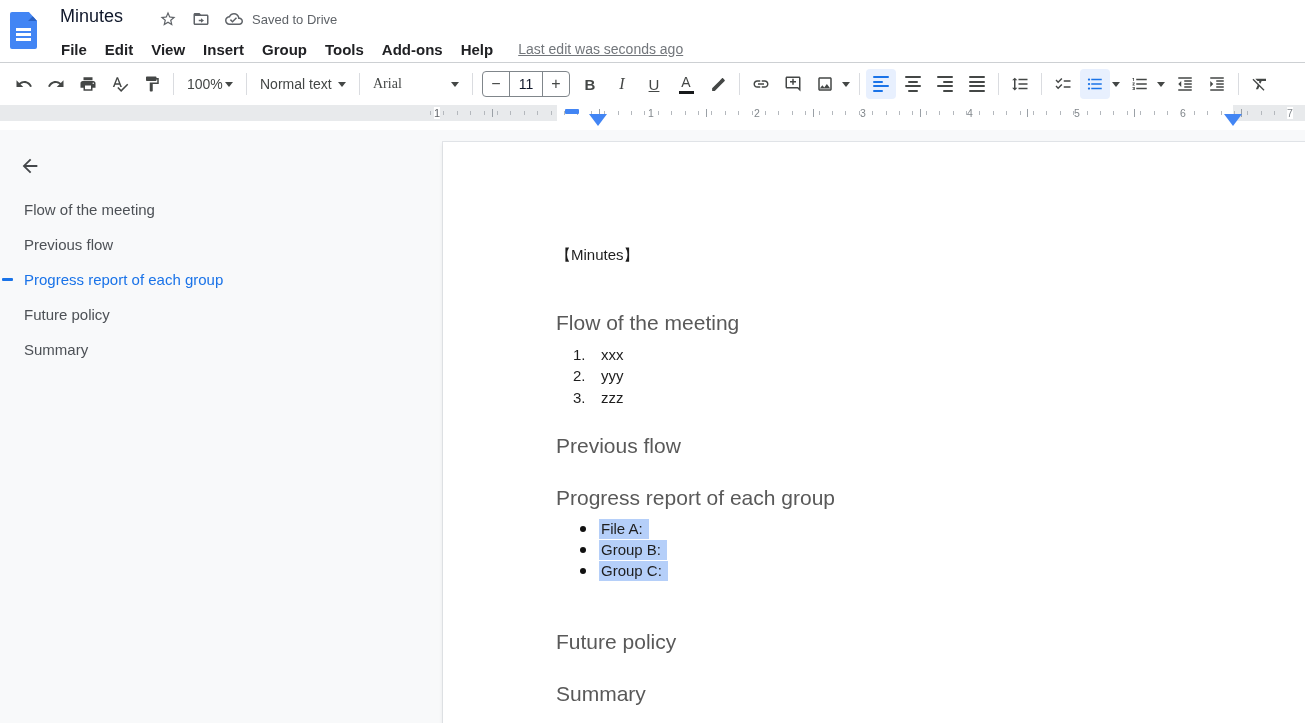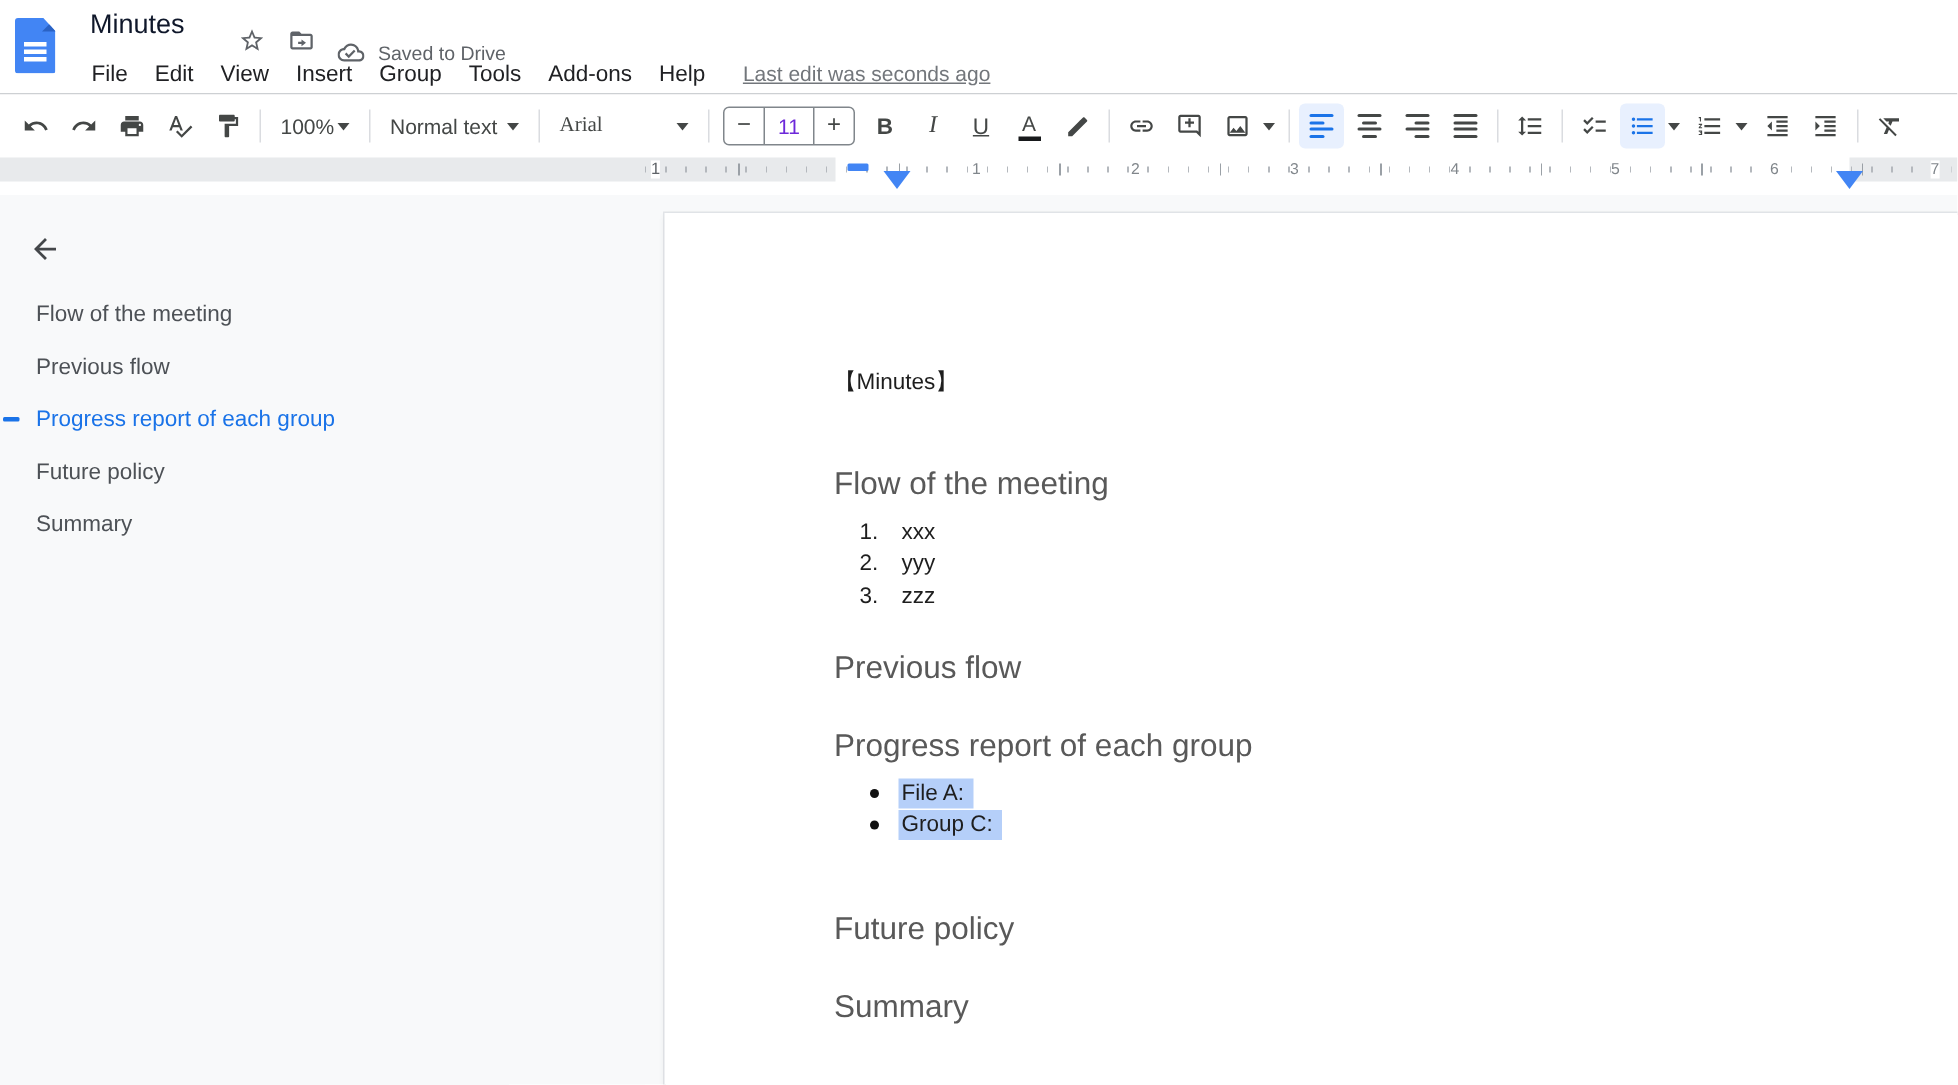--- a/index.html
+++ b/index.html
@@ -14,39 +14,39 @@
   .topbar { position:absolute; top:0; left:0; right:0; height:63px; background:#fff; border-bottom:1px solid #cdd0d3; }
   .logo { position:absolute; left:10px; top:12px; width:27px; height:37px; background:#4285f4; border-radius:2px;
           clip-path: polygon(0 0, 70% 0, 100% 24%, 100% 100%, 0 100%); cursor:pointer; }
   .logo .fold { position:absolute; right:0; top:0; width:0; height:0;
           border-left:9px solid transparent; border-bottom:9px solid #2a62c4; transform: translateY(0); }
   .logo .bar { position:absolute; left:6px; width:15px; height:3px; background:#fff; }
   .logo .b1 { top:16px; } .logo .b2 { top:21px; } .logo .b3 { top:26px; }
   .doc-title { position:absolute; left:60px; top:6px; font-size:18px; color:#0f172a; cursor:text; }
   .title-icons { position:absolute; left:158px; top:9px; display:flex; align-items:center; gap:13px; }
   .icon-btn { width:20px; height:20px; display:flex; align-items:center; justify-content:center; color:#5f6368; cursor:pointer; }
-  .saved { display:flex; align-items:center; gap:8px; color:#5f6368; cursor:pointer;margin-top:16px; }
+  .saved { display:flex; align-items:center; gap:8px; color:#5f6368; cursor:pointer; }
   .saved .txt { font-size:13px; color:#5f6368; }
   .menubar { position:absolute; left:52px; top:36px; height:26px; display:flex; align-items:center; }
-  .menu-item { font-size:15px; color:#202124; padding:3px 9px; border-radius:4px; cursor:pointer; }
+  .menu-item { font-size:15px; color:#202124; padding:3px 9px; border-radius:4px; cursor:pointer;font-weight:bold; }
   .last-edit { margin-left:16px; font-size:14px; color:#72767b; text-decoration:underline; cursor:pointer; }
 
   
   .toolbar { position:absolute; top:63px; left:0; right:0; height:42px; background:#fff; display:flex; align-items:center; padding-left:8px; }
   .tb { min-width:30px; height:30px; border-radius:4px; display:flex; align-items:center; justify-content:center; color:#444746; cursor:pointer; flex:none; margin:0 1px; }
   .tb.active { background:#e8f0fe; color:#1a73e8; }
   .sep { width:1px; height:22px; background:#dadce0; margin:0 5px; flex:none; }
   .caret { width:0; height:0; border-left:4px solid transparent; border-right:4px solid transparent; border-top:5px solid #444746; flex:none; }
   .tb-select { height:30px; border-radius:4px; display:flex; align-items:center; justify-content:space-between; padding:0 8px; font-size:14px; color:#444746; cursor:pointer; flex:none; }
   .zoom-sel { width:62px; }
   .style-sel { width:102px; }
   .font-sel { width:102px;font-family:Liberation Serif, serif; }
   .fs-group { display:flex; align-items:center; height:26px; border:1px solid #80868b; border-radius:4px; overflow:hidden; margin:0 4px; flex:none; }
   .fs-btn { width:26px; height:26px; display:flex; align-items:center; justify-content:center; font-size:16px; color:#444746; cursor:pointer; }
-  .fs-val { width:34px; height:26px; display:flex; align-items:center; justify-content:center; font-size:14px; color:#6d28d9; border-left:1px solid #80868b; border-right:1px solid #80868b; cursor:text; }
+  .fs-val { width:34px; height:26px; display:flex; align-items:center; justify-content:center; font-size:14px; color:#0f172a; border-left:1px solid #80868b; border-right:1px solid #80868b; cursor:text; }
   .glyph-b { font-weight:bold; font-size:15px; }
   .glyph-i { font-family:"Liberation Serif", serif; font-style:italic; font-size:16px; }
   .glyph-u { font-size:15px; text-decoration:underline; }
   .a-wrap { display:flex; flex-direction:column; align-items:center; }
   .a-wrap .a { font-size:14px; line-height:14px; color:#444746; }
   .a-wrap .a-bar { width:15px; height:3px; background:#17191b; margin-top:2px; }
   .alines { display:flex; flex-direction:column; gap:2.5px; width:16px; }
   .alines i { display:block; height:2px; background:currentColor; border-radius:1px; }
   .al-left i:nth-child(even) { width:10px; }
   .al-center i:nth-child(even) { width:10px; margin:0 auto; }
@@ -374,20 +374,24 @@
     <h2 class="doc-h h-prev">Previous flow</h2>
 
     <h2 class="doc-h h-prog">Progress report of each group</h2>
     <div class="doc-ul">
       <div class="doc-li">
         <span class="dot"></span>
         <span class="sel">File A:</span>
       </div>
       <div class="doc-li">
         <span class="dot"></span>
+        <span class="sel">Group B:</span>
+      </div>
+      <div class="doc-li">
+        <span class="dot"></span>
         <span class="sel">Group C:</span>
       </div>
     </div>
 
     <h2 class="doc-h h-fut">Future policy</h2>
 
     <h2 class="doc-h h-sum">Summary</h2>
   </div>
 </div>
 

